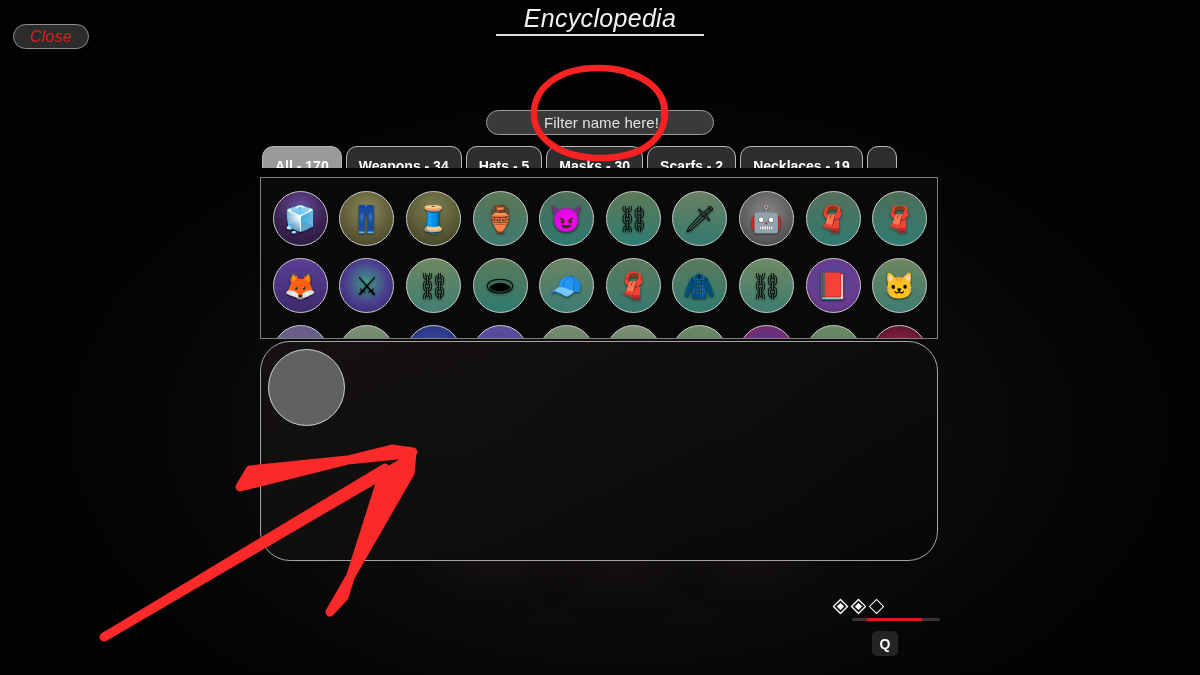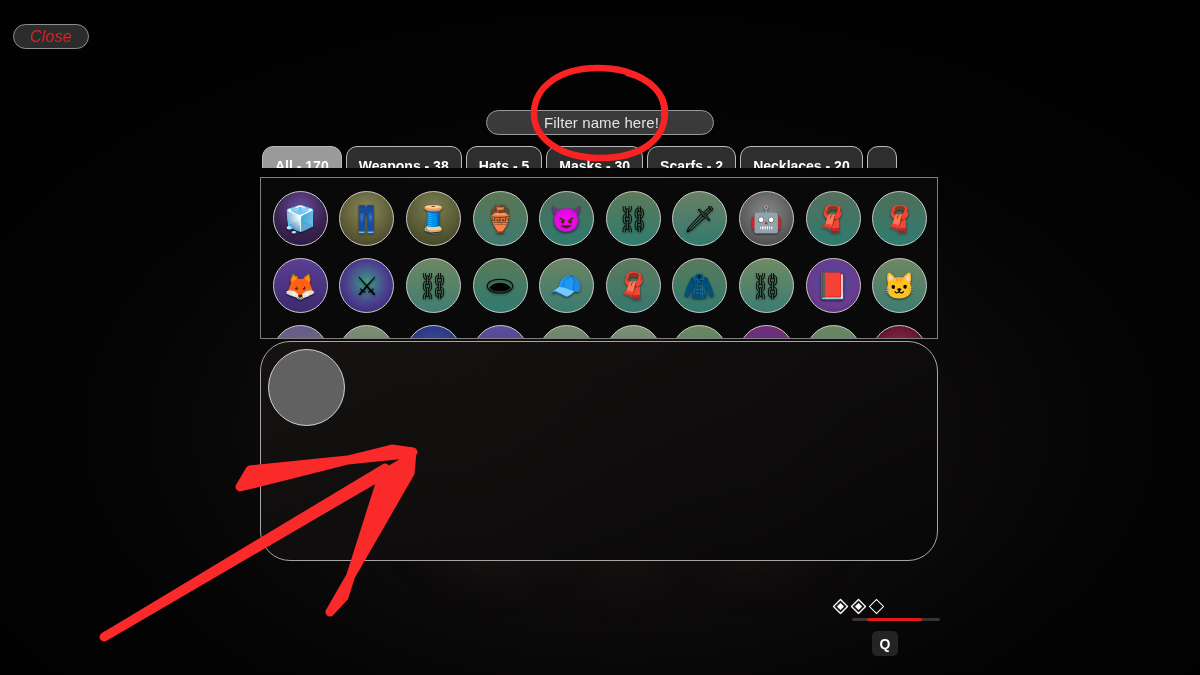--- a/index.html
+++ b/index.html
@@ -271,43 +271,47 @@
 <div id="screen">
 
   <div class="bg-blob" style="left:420px; top:370px; width:150px; height:190px; background:rgba(46,38,34,.55);"></div>
   <div class="bg-blob" style="left:690px; top:390px; width:130px; height:170px; background:rgba(42,33,29,.5);"></div>
   <div class="bg-blob" style="left:560px; top:420px; width:120px; height:150px; background:rgba(34,28,25,.45);"></div>
 
   <div id="close-btn">
     <span>Close</span>
   </div>
 
+  <div id="title-wrap">
+    <span class="title-text">Encyclopedia</span>
+    <div id="title-underline"></div>
+  </div>
 
   <div id="filter-field">
     <span class="placeholder">Filter name here!</span>
   </div>
 
   <div id="tabs">
       <div class="tab selected">
         <span>All - 170</span>
       </div>
       <div class="tab">
-        <span>Weapons - 38</span>
+        <span>Weapons - 34</span>
       </div>
       <div class="tab">
         <span>Hats - 5</span>
       </div>
       <div class="tab">
         <span>Masks - 30</span>
       </div>
       <div class="tab">
         <span>Scarfs - 2</span>
       </div>
       <div class="tab">
-        <span>Necklaces - 20</span>
+        <span>Necklaces - 19</span>
       </div>
       <div class="tab blank">
         <span></span>
       </div>
     </div>
 
   <div id="grid-panel">
     <div id="grid">
         <div class="item-cell">
           <div class="item-icon" style="background: radial-gradient(circle at 50% 30%, rgb(106, 79, 158) 0%, rgb(59, 35, 80) 55%, rgb(36, 22, 64) 100%);">

